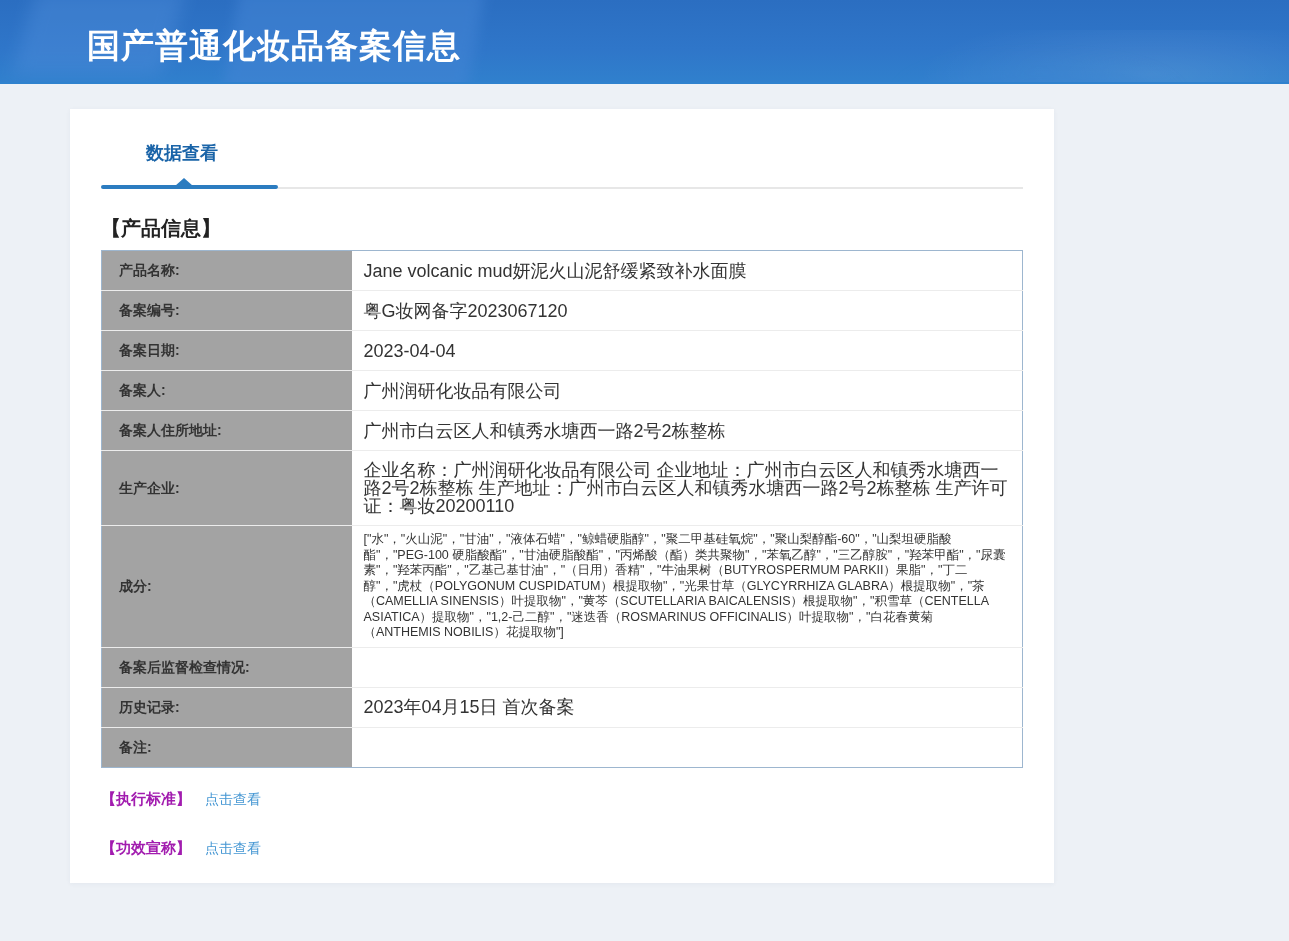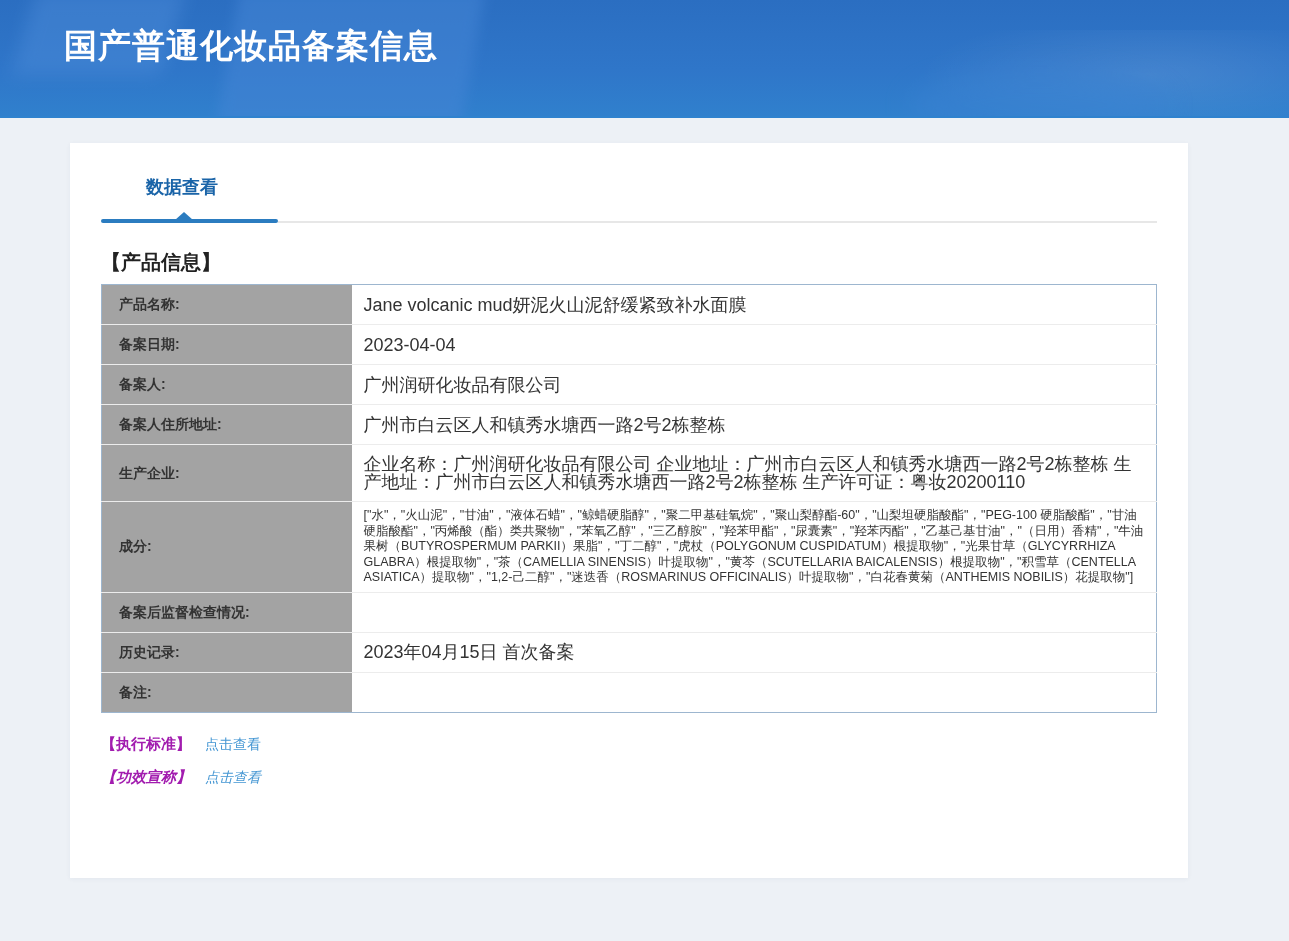--- a/index.html
+++ b/index.html
@@ -5,24 +5,25 @@
   * { margin: 0; padding: 0; box-sizing: border-box; }
   html, body {
     width: 1289px; height: 941px;
     font-family: "Liberation Sans", "DejaVu Sans", sans-serif;
     background: #edf1f6;
     overflow: hidden;
   }
   
   .banner {
     position: relative;
-    height: 118px;
+    height: 84px;
     background: linear-gradient(180deg, #2b6ec1 0%, #2f76c9 60%, #3080cd 100%);
     border-bottom: 2px solid #2f82ce;
     overflow: hidden;
+    padding-left: 23px;
   }
   .banner-deco { position: absolute; pointer-events: none; }
   .deco1 { left: 24px; top: -10px; width: 150px; height: 85px;
     background: #4e8dda; opacity: .45; transform: skewX(-16deg); filter: blur(9px); }
   .deco2 { left: 228px; top: -10px; width: 245px; height: 135px;
     background: #4485d5; opacity: .55; transform: skewX(-10deg); filter: blur(7px); }
   .deco3 { right: -30px; top: 30px; width: 420px; height: 110px;
     background: radial-gradient(ellipse at 60% 40%, rgba(255,255,255,0.10), rgba(255,255,255,0) 65%);
   }
   .deco4 { right: 120px; top: 70px; width: 260px; height: 70px;
@@ -31,21 +32,21 @@
     position: relative;
     padding: 24px 0 0 64px;
     color: #ffffff;
     font-size: 33px;
     font-weight: bold;
     letter-spacing: 1px;
   }
   
   .page-body { padding-top: 25px; }
   .card {
-    width: 1118px;
+    width: 984px;
     margin-left: 70px;
     background: #ffffff;
     box-shadow: 0 1px 5px rgba(30,60,100,0.05);
     padding: 32px 31px 25px 31px;
     min-height: 735px;
   }
   
   .tab {
     display: inline-block;
     margin-left: 45px;
@@ -122,21 +123,21 @@
     font-size: 14px;
     color: #333333;
   }
   .packaging-line .spacer { display: inline-block; width: 62px; }
   .link {
     color: #4496d3;
     text-decoration: none;
     cursor: pointer;
   }
   .std-line { margin-top: 22px; font-size: 15px; }
-  .std-line + .std-line { margin-top: 14px; font-style: italic; }
+  .std-line + .std-line { margin-top: 30px; }
   .std-line .std-label { font-weight: bold; color: #a21caf; }
   .std-line .link { margin-left: 14px; font-size: 14px; }
   
   .footer {
     text-align: center;
     padding-top: 13px;
     font-size: 14px;
     color: #444444;
   }
 </style>
@@ -166,20 +167,24 @@
 
     <h2 class="section-title">【产品信息】</h2>
 
     <table class="info-table">
       <tbody id="info-tbody">
           <tr>
             <th>产品名称:</th>
             <td>Jane volcanic mud妍泥火山泥舒缓紧致补水面膜</td>
           </tr>
           <tr>
+            <th>备案编号:</th>
+            <td>粤G妆网备字2023067120</td>
+          </tr>
+          <tr>
             <th>备案日期:</th>
             <td>2023-04-04</td>
           </tr>
           <tr>
             <th>备案人:</th>
             <td>广州润研化妆品有限公司</td>
           </tr>
           <tr>
             <th>备案人住所地址:</th>
             <td>广州市白云区人和镇秀水塘西一路2号2栋整栋</td>

